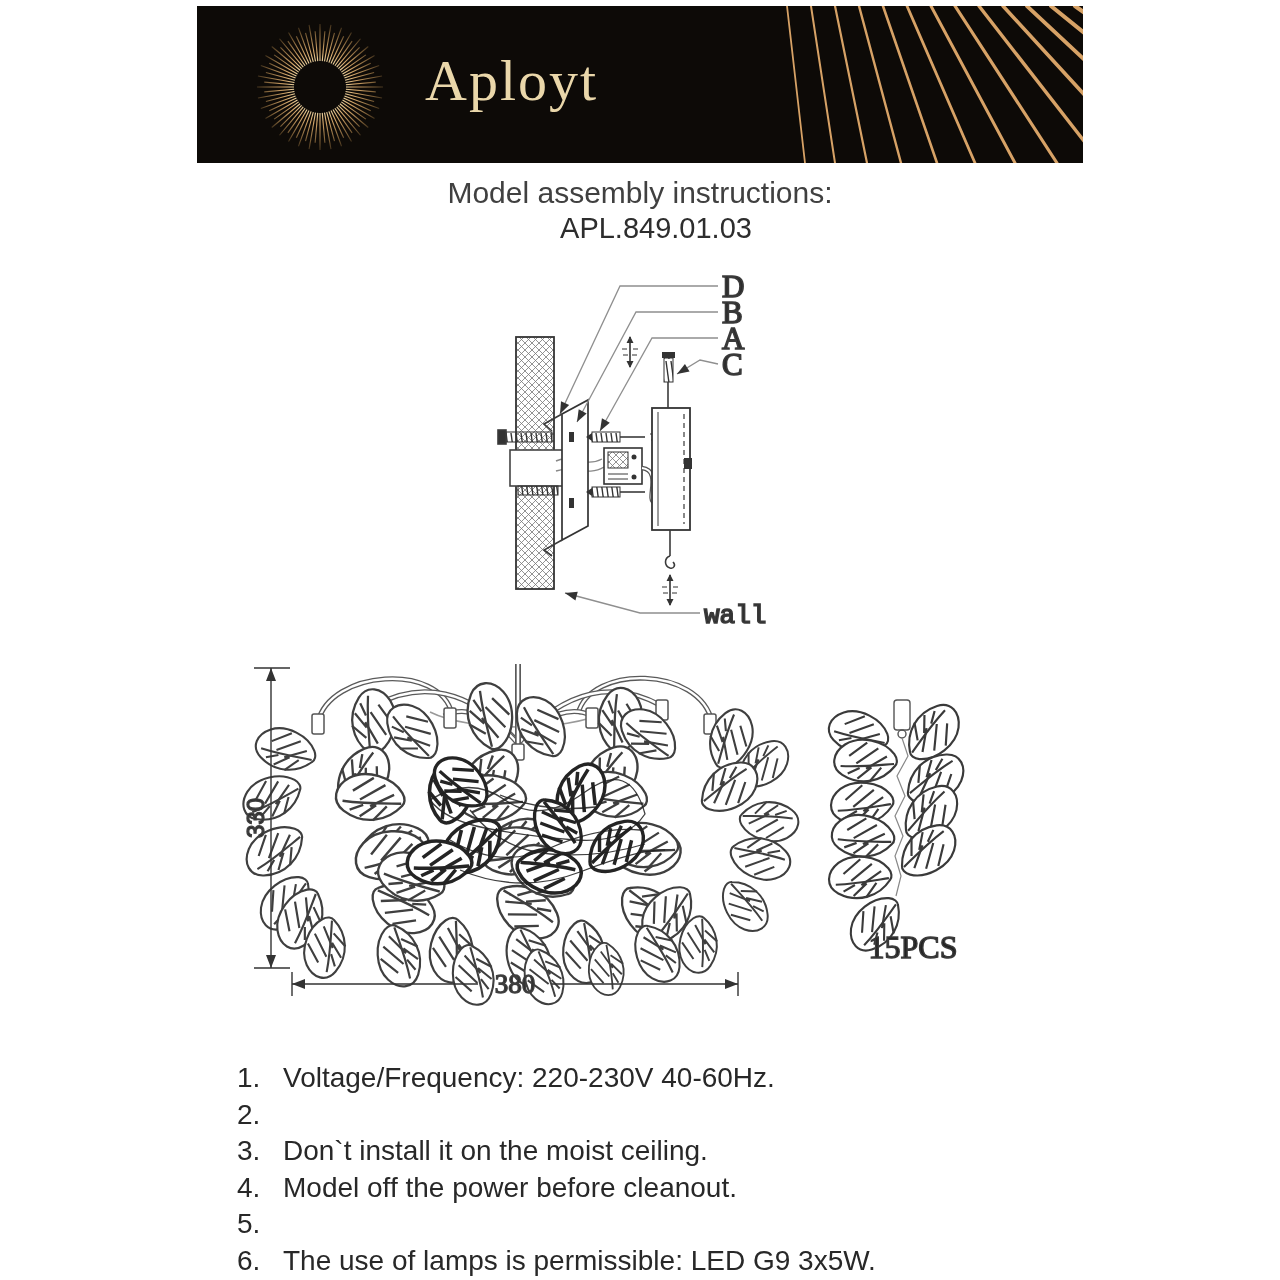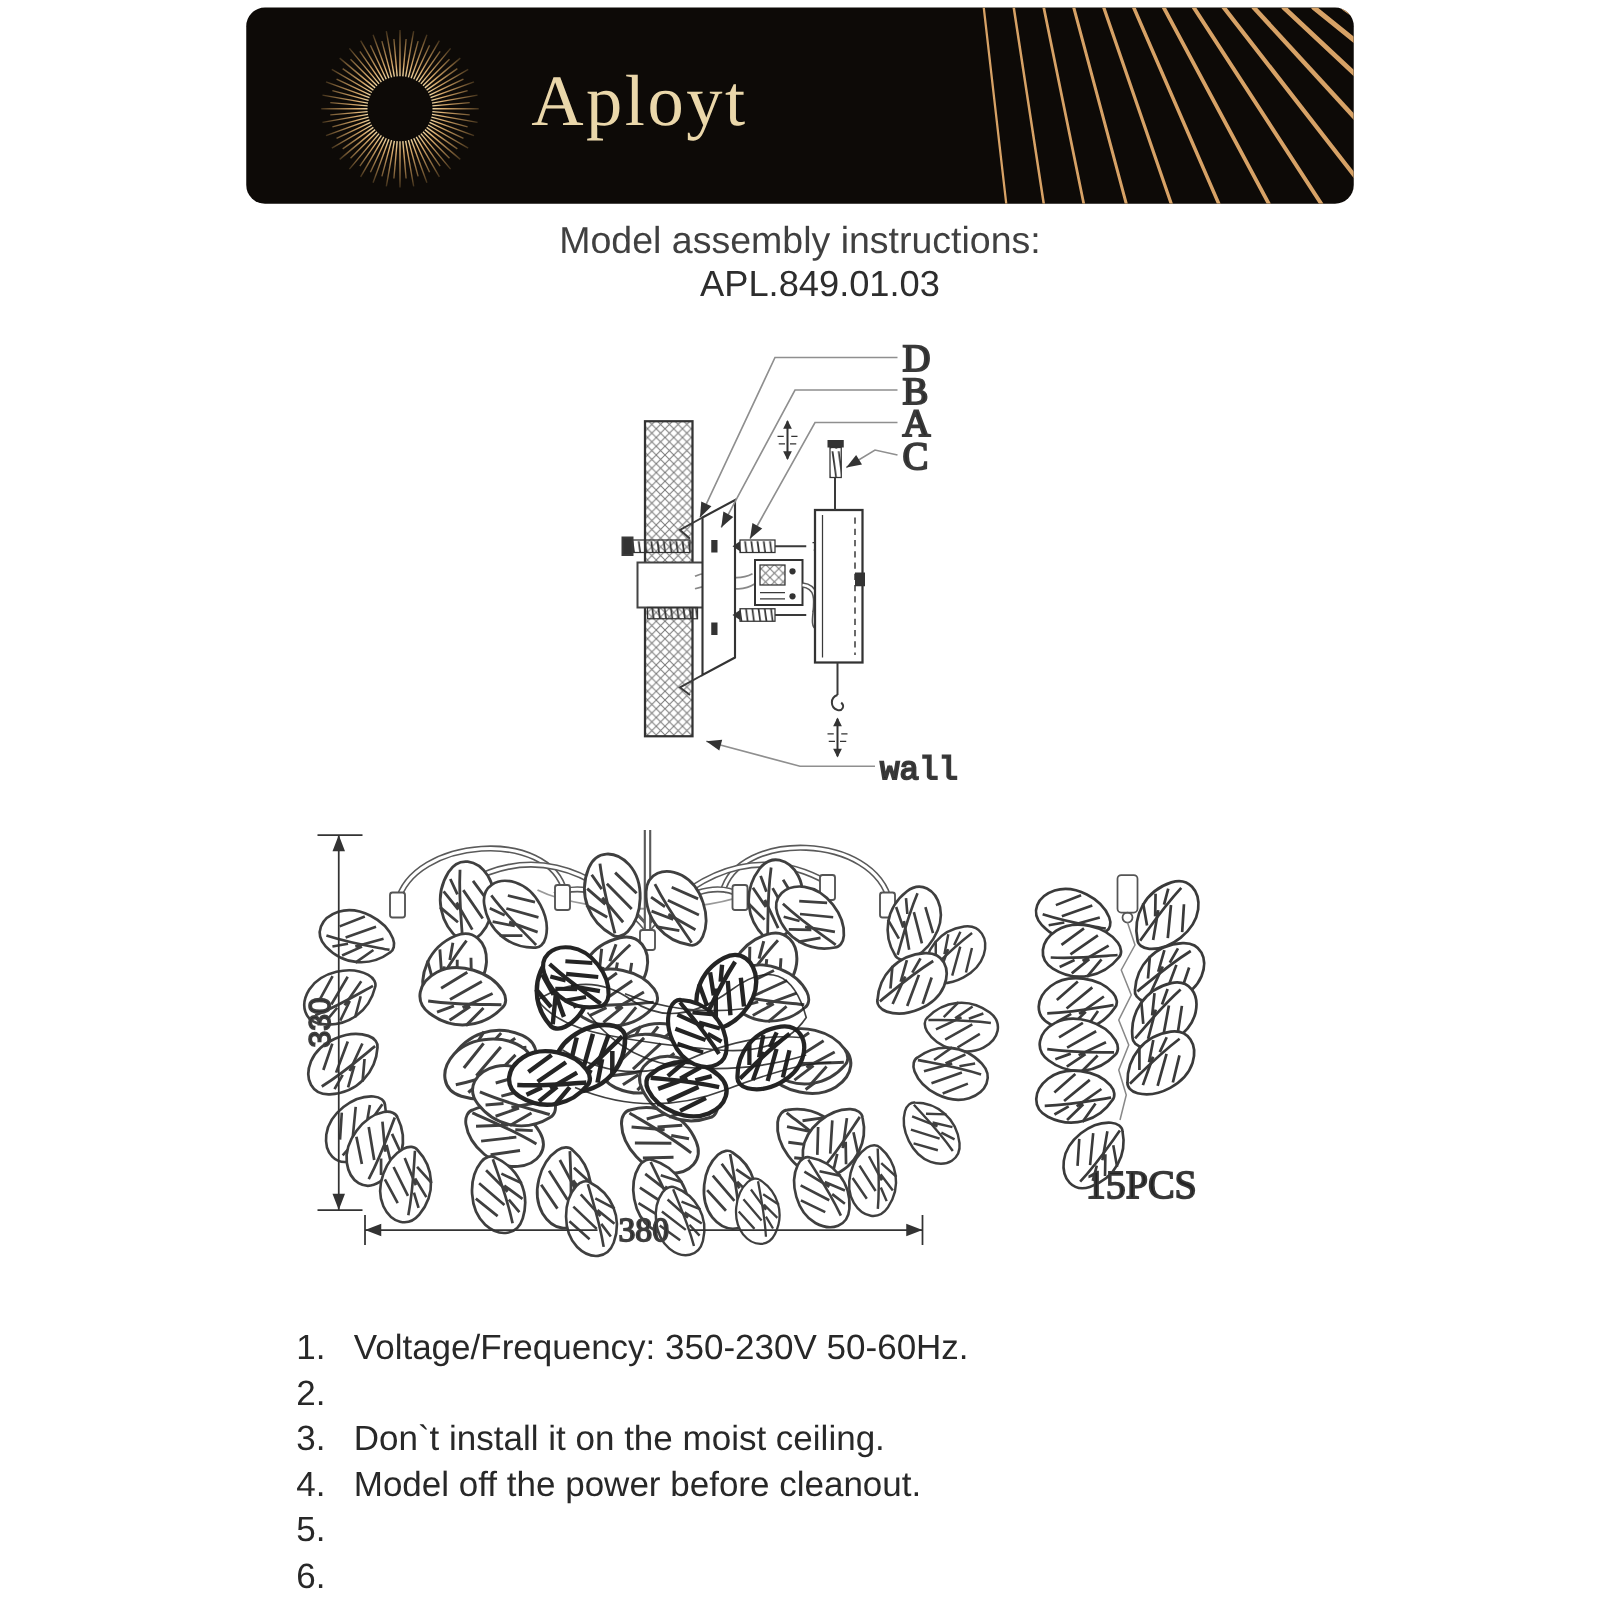--- a/index.html
+++ b/index.html
@@ -1,19 +1,19 @@
 <!DOCTYPE html>
 <html><head>
 <meta charset="utf-8">
 <style>
   html,body{margin:0;padding:0;background:#ffffff;}
   #page{position:relative;width:1280px;height:1280px;background:#ffffff;overflow:hidden;
         font-family:"Liberation Sans",sans-serif;color:#2a2a2a;}
   
-  .banner{position:absolute;left:197px;top:6px;width:886px;height:157px;background:#0d0a07;overflow:hidden;border-radius:15px;}
+  .banner{position:absolute;left:197px;top:6px;width:886px;height:157px;background:#0d0a07;overflow:hidden;}
   .banner svg{position:absolute;left:0;top:0;}
   .brand{position:absolute;left:228px;top:46px;font-family:"Liberation Serif",serif;
          font-size:58px;line-height:1;color:#ead7aa;letter-spacing:2px;font-weight:400;}
   
   .title1{position:absolute;left:0;top:176px;width:100%;text-align:center;font-size:30px;color:#404040;}
   .title2{position:absolute;left:16px;top:212px;width:100%;text-align:center;font-size:29px;color:#2d2d2d;}
   
   #diagram{position:absolute;left:0;top:255px;}
   text.serifLbl{font-family:"Liberation Serif",serif;font-size:31px;fill:#2b2b2b;}
   text.monoLbl{font-family:"Liberation Mono",monospace;font-size:26px;fill:#2b2b2b;}
@@ -347,34 +347,35 @@
       <use href="#leaf" transform="translate(892,844) rotate(205) scale(1.55)"></use>
       <use href="#leaf" transform="translate(890,880) rotate(195) scale(1.55)"></use>
       <use href="#leaf" transform="translate(898,905) rotate(150) scale(1.5)"></use>
       <text class="pcs" x="913" y="958" text-anchor="middle">15PCS</text>
     </g>
   </svg>
 
   <div class="instructions">
     <div class="instr-row">
       <span class="instr-num">1.</span>
-      <span>Voltage/Frequency: 350-230V 50-60Hz.</span>
+      <span>Voltage/Frequency: 220-230V 40-60Hz.</span>
     </div>
     <div class="instr-row">
       <span class="instr-num">2.</span>
     </div>
     <div class="instr-row">
       <span class="instr-num">3.</span>
       <span>Don`t install it on the moist ceiling.</span>
     </div>
     <div class="instr-row">
       <span class="instr-num">4.</span>
       <span>Model off the power before cleanout.</span>
     </div>
     <div class="instr-row">
       <span class="instr-num">5.</span>
     </div>
     <div class="instr-row">
       <span class="instr-num">6.</span>
+      <span>The use of lamps is permissible: LED G9 3x5W.</span>
     </div>
   </div>
 
 </div>
 
 </body></html>

